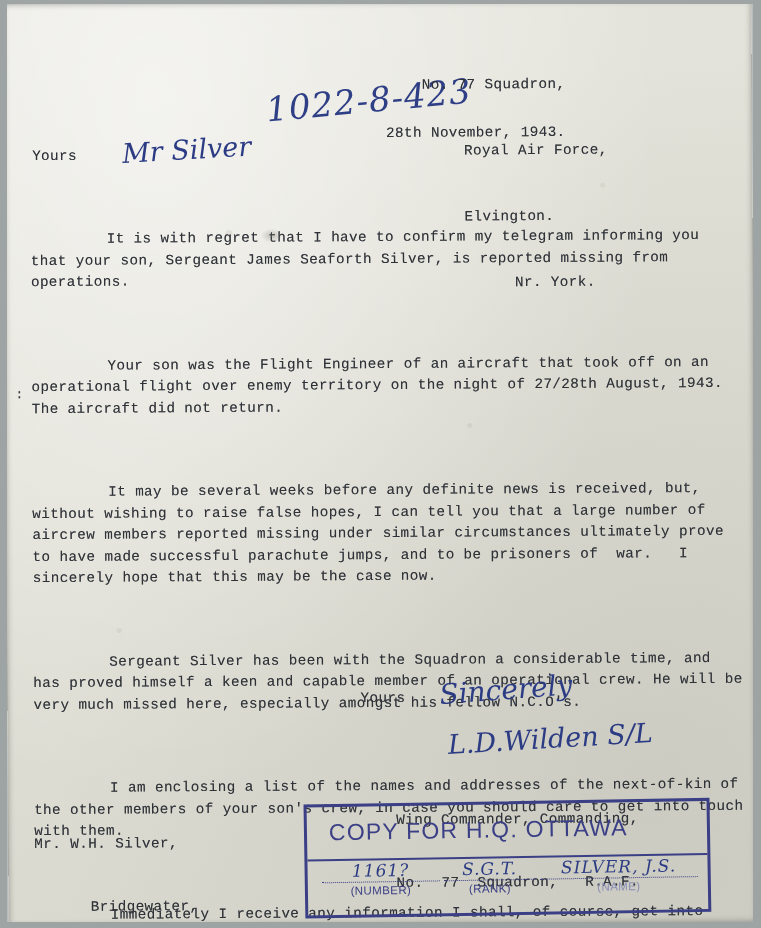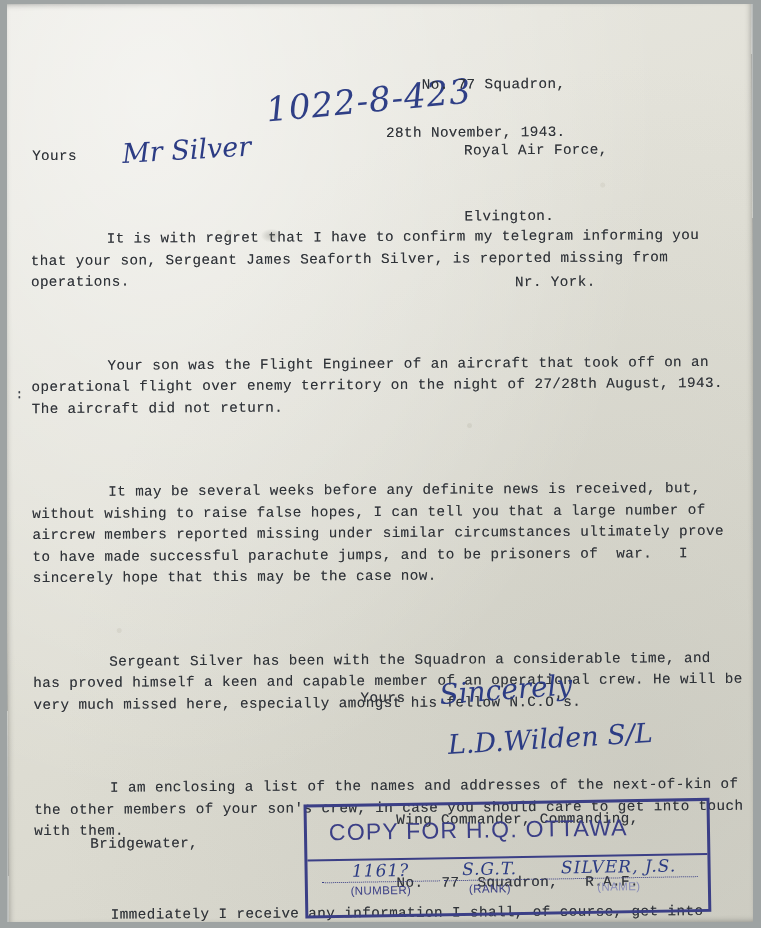--- a/index.html
+++ b/index.html
@@ -232,20 +232,21 @@
     <div class="typed" id="closing-yours">Yours</div>
     <div class="hand" id="closing-hand">Sincerely</div>
     <div class="hand" id="signature-hand">L.D.Wilden S/L</div>
 
     <div class="typed" id="rank-block">
       <div class="r1">Wing Commander, Commanding,</div>
       <div class="r2">No.  77  Squadron,   R.A.F.</div>
     </div>
 
     <div class="typed" id="recipient">
+      <div class="l1">Mr. W.H. Silver,</div>
       <div class="l2">Bridgewater,</div>
       
       
     </div>
 
     <div id="stamp">
       <div id="stamp-title">COPY FOR H.Q. OTTAWA</div>
       <div id="stamp-divider"></div>
       <div id="stamp-fields">
         <div class="stamp-field" id="f-number">

